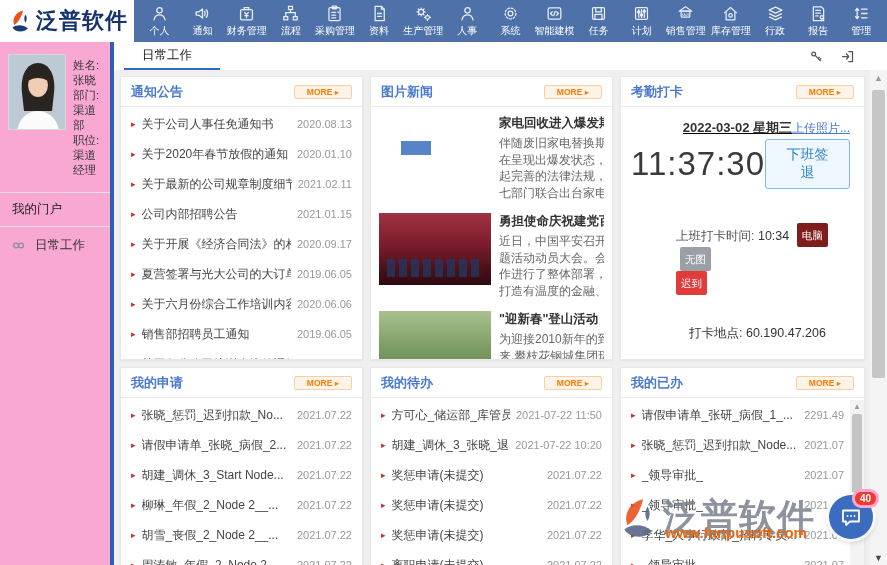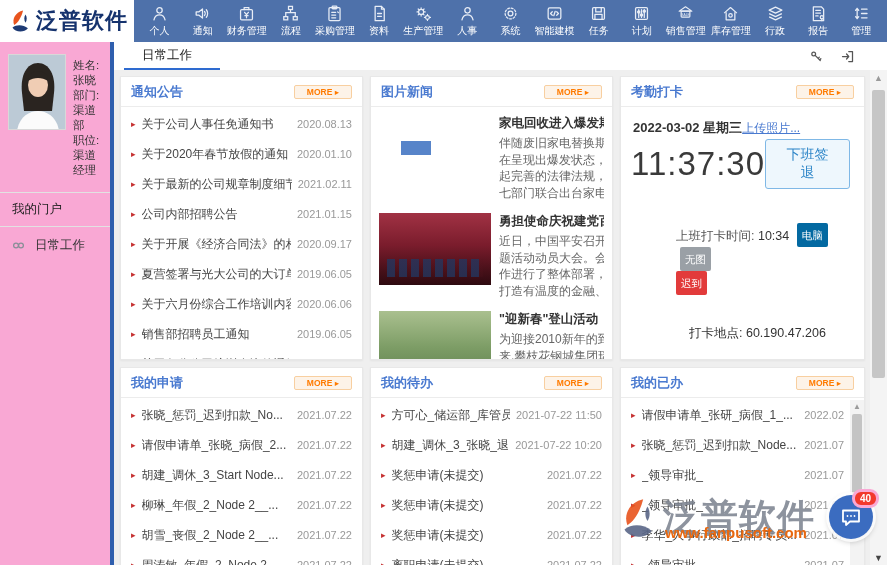--- a/index.html
+++ b/index.html
@@ -54,30 +54,30 @@
   .news-img.n0 { background:linear-gradient(180deg,#ece0c2 0%,#cuba 0%,#cfae74 28%,#8a6f4e 70%,#5c4634 100%); position:relative; }
   .news-img.n0::after { content:""; position:absolute; left:22px; top:26px; width:30px; height:14px; background:#3a6fc0; opacity:.85; }
   .news-img.n1 { background:linear-gradient(180deg,#a13244 0%,#7a1c2c 45%,#471019 80%,#2e0a10 100%); position:relative; }
   .news-img.n1::after { content:""; position:absolute; left:8px; bottom:8px; width:96px; height:18px; background:repeating-linear-gradient(90deg,#24365e 0 8px,#55152033 8px 12px); opacity:.8; }
   .news-img.n2 { background:linear-gradient(180deg,#aac08f 0%,#7d9d66 50%,#5e7f4e 100%); }
   .news-body { flex:1; min-width:0; }
   .news-title { font-size:12.5px; font-weight:bold; color:#333; white-space:nowrap; overflow:hidden; margin-bottom:3px; cursor:pointer; }
   .news-line { font-size:12px; color:#666; line-height:16.5px; white-space:nowrap; overflow:hidden; }
 
   
-  .att-row1 { display:flex; justify-content:flex-start; align-items:center; padding:12px 14px 0 12px; }
+  .att-row1 { display:flex; justify-content:flex-end; align-items:center; padding:12px 14px 0 12px;text-decoration:underline; }
   .att-date { font-size:13px; font-weight:bold; color:#333; }
   .att-upload { font-size:12px; color:#4a7ad0; text-decoration:underline; cursor:pointer; }
   .att-row2 { display:flex; justify-content:space-between; align-items:center; padding:2px 14px 0 10px; }
   .att-clock { font-size:33px; color:#3a3a3a; letter-spacing:1px; }
   .att-signout { font-size:14px; color:#2e86c8; background:#eef7fd; border:1px solid #7fb8e6; border-radius:3px; padding:6px 16px; cursor:pointer; }
   .att-checkin { margin:34px 12px 0 55px; font-size:12.5px; color:#333; line-height:21px; }
   .att-checkin .lbl { color:#555; }
   .badge { display:inline-block; font-size:10.5px; color:#fff; padding:1.5px 5px; border-radius:2px; margin-left:4px; vertical-align:1px; }
-  .badge.b-blue { background:#0369a1; } .badge.b-gray { background:#9aa0a6; } .badge.b-red { background:#e23b3b; }
+  .badge.b-blue { background:#7f1d1d; } .badge.b-gray { background:#9aa0a6; } .badge.b-red { background:#e23b3b; }
   .att-loc { margin:30px 0 0 68px; font-size:12.5px; color:#333; }
 
   
   .v-scroll { position:absolute; right:0; top:70px; bottom:0; width:17px; background:#f4f4f4; z-index:30; }
   .v-scroll .arrow-up { position:absolute; top:3px; left:0; right:0; text-align:center; font-size:9px; color:#9a9a9a; }
   .v-scroll .thumb { position:absolute; top:20px; left:2px; width:13px; height:288px; background:#c6c6c6; border-radius:2px; }
   .v-scroll .arrow-down { position:absolute; bottom:2px; left:0; right:0; text-align:center; font-size:9px; color:#444; }
   .inner-scroll { position:absolute; top:32px; right:0; bottom:0; width:14px; background:#f3f3f3; z-index:5; }
   .inner-scroll .arrow-up { position:absolute; top:2px; left:0; right:0; text-align:center; font-size:8px; color:#9a9a9a; }
   .inner-scroll .thumb { position:absolute; top:14px; left:2px; width:10px; height:100px; background:#c4c4c4; border-radius:2px; }
@@ -573,21 +573,21 @@
 
         <div class="panel done">
           <div class="panel-head">
             <span class="panel-title">我的已办</span>
             <span class="more-btn">MORE ▸</span>
           </div>
           <div class="list">
               <div class="list-row">
               <span class="bullet">▸</span>
               <span class="row-text">请假申请单_张研_病假_1_...</span>
-              <span class="row-date">2022.02</span>
+              <span class="row-date">2291.49</span>
             </div>
               <div class="list-row">
               <span class="bullet">▸</span>
               <span class="row-text">张晓_惩罚_迟到扣款_Node...</span>
               <span class="row-date">2021.07</span>
             </div>
               <div class="list-row">
               <span class="bullet">▸</span>
               <span class="row-text">_领导审批_</span>
               <span class="row-date">2021.07</span>

